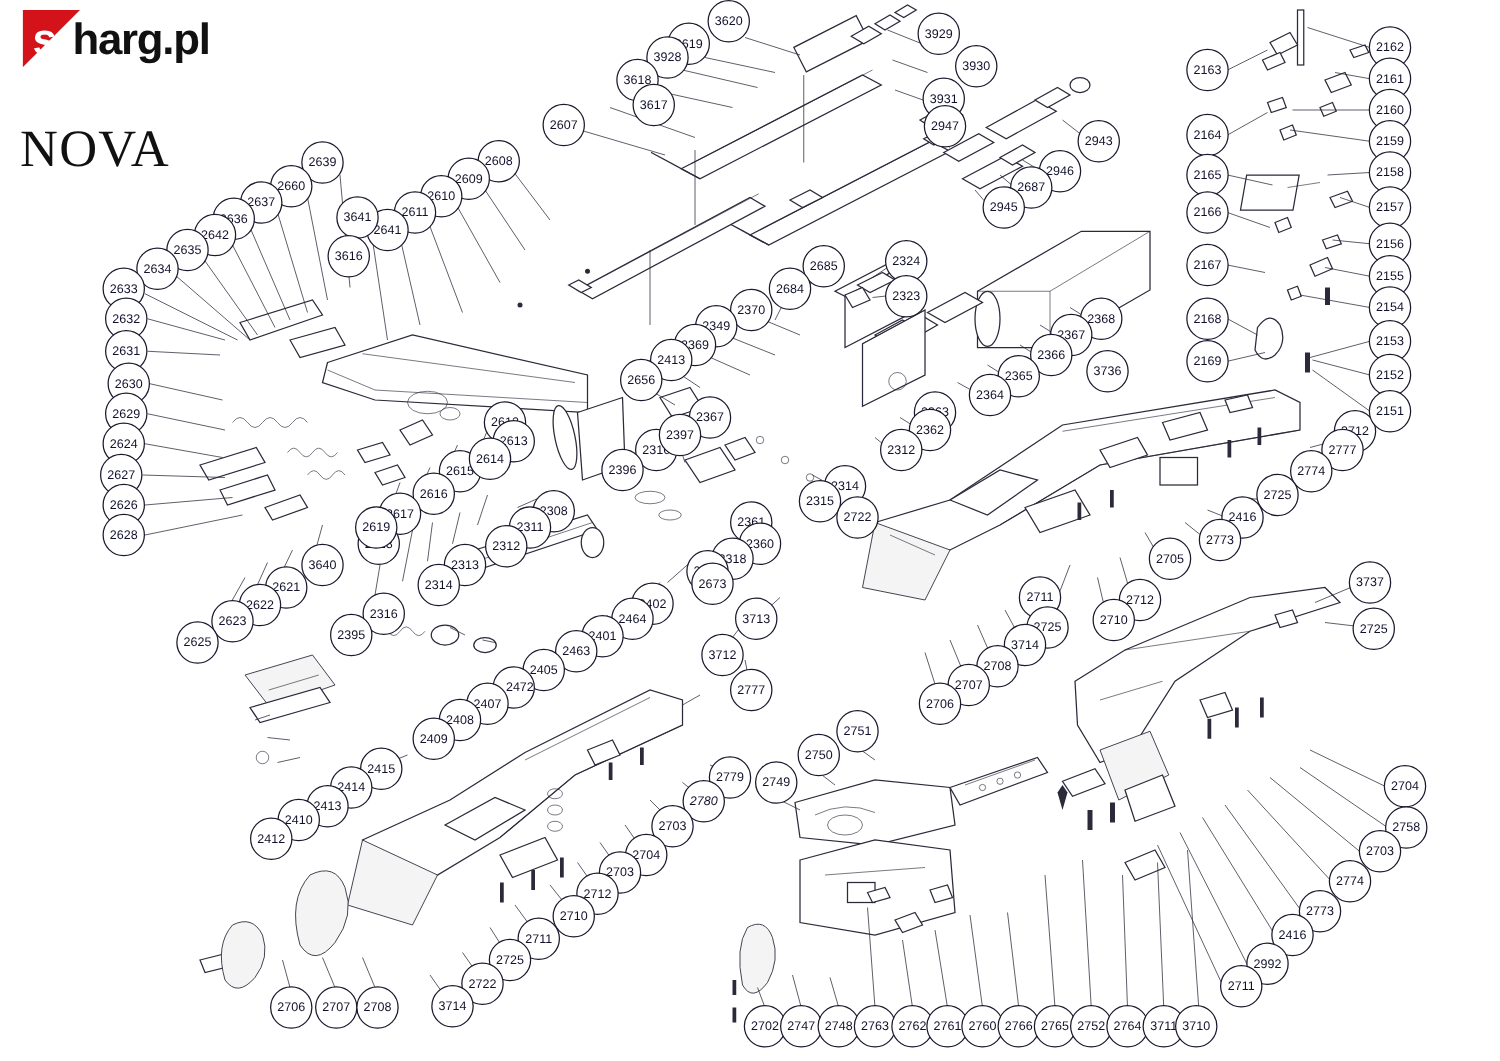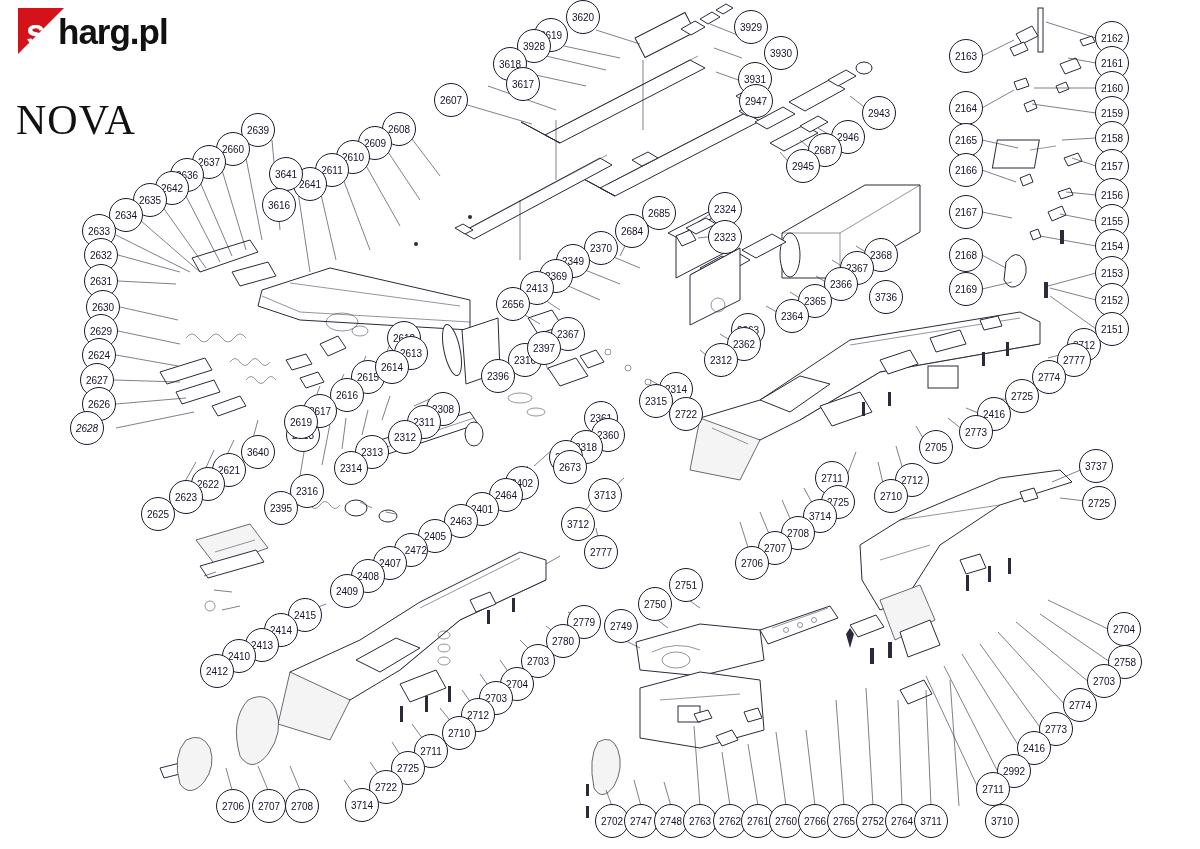--- a/index.html
+++ b/index.html
@@ -553,21 +553,21 @@
       <div class="callout" style="left: 1049px; top: 377px;">2774</div>
       <div class="callout" style="left: 99px; top: 404px;">2626</div>
       <div class="callout" style="left: 347px; top: 395px;">2616</div>
       <div class="callout" style="left: 656px; top: 401px;">2315</div>
       <div class="callout" style="left: 1022px; top: 396px;">2725</div>
       <div class="callout" style="left: 443px; top: 409px;">2308</div>
       <div class="callout" style="left: 320px; top: 411px;">2617</div>
       <div class="callout" style="left: 424px; top: 422px;">2311</div>
       <div class="callout" style="left: 686px; top: 414px;">2722</div>
       <div class="callout" style="left: 994px; top: 414px;">2416</div>
-      <div class="callout" style="left: 87px; top: 428px; font-style: italic;">2628</div>
+      <div class="callout" style="left: 99px; top: 428px;">2628</div>
       <div class="callout" style="left: 303px; top: 435px;">2618</div>
       <div class="callout" style="left: 405px; top: 437px;">2312</div>
       <div class="callout" style="left: 601px; top: 418px;">2361</div>
       <div class="callout" style="left: 976px; top: 432px;">2773</div>
       <div class="callout" style="left: 301px; top: 422px;">2619</div>
       <div class="callout" style="left: 608px; top: 435px;">2360</div>
       <div class="callout" style="left: 258px; top: 452px;">3640</div>
       <div class="callout" style="left: 372px; top: 452px;">2313</div>
       <div class="callout" style="left: 586px; top: 447px;">2318</div>
       <div class="callout" style="left: 936px; top: 447px;">2705</div>
@@ -602,21 +602,21 @@
       <div class="callout" style="left: 752px; top: 563px;">2706</div>
       <div class="callout" style="left: 368px; top: 576px;">2408</div>
       <div class="callout" style="left: 686px; top: 585px;">2751</div>
       <div class="callout" style="left: 347px; top: 591px;">2409</div>
       <div class="callout" style="left: 655px; top: 604px;">2750</div>
       <div class="callout" style="left: 305px; top: 615px;">2415</div>
       <div class="callout" style="left: 584px; top: 622px;">2779</div>
       <div class="callout" style="left: 621px; top: 626px;">2749</div>
       <div class="callout" style="left: 1124px; top: 629px;">2704</div>
       <div class="callout" style="left: 281px; top: 630px;">2414</div>
-      <div class="callout" style="left: 563px; top: 641px;">2780</div>
+      <div class="callout" style="left: 563px; top: 641px; font-style: italic;">2780</div>
       <div class="callout" style="left: 262px; top: 645px;">2413</div>
       <div class="callout" style="left: 1125px; top: 662px;">2758</div>
       <div class="callout" style="left: 239px; top: 656px;">2410</div>
       <div class="callout" style="left: 538px; top: 661px;">2703</div>
       <div class="callout" style="left: 217px; top: 671px;">2412</div>
       <div class="callout" style="left: 517px; top: 684px;">2704</div>
       <div class="callout" style="left: 1104px; top: 681px;">2703</div>
       <div class="callout" style="left: 496px; top: 698px;">2703</div>
       <div class="callout" style="left: 1080px; top: 705px;">2774</div>
       <div class="callout" style="left: 478px; top: 715px;">2712</div>
@@ -637,21 +637,21 @@
       <div class="callout" style="left: 671px; top: 821px;">2748</div>
       <div class="callout" style="left: 700px; top: 821px;">2763</div>
       <div class="callout" style="left: 730px; top: 821px;">2762</div>
       <div class="callout" style="left: 758px; top: 821px;">2761</div>
       <div class="callout" style="left: 786px; top: 821px;">2760</div>
       <div class="callout" style="left: 815px; top: 821px;">2766</div>
       <div class="callout" style="left: 844px; top: 821px;">2765</div>
       <div class="callout" style="left: 873px; top: 821px;">2752</div>
       <div class="callout" style="left: 902px; top: 821px;">2764</div>
       <div class="callout" style="left: 931px; top: 821px;">3711</div>
-      <div class="callout" style="left: 965px; top: 821px; margin-left: 20px;">3710</div>
+      <div class="callout" style="left: 920px; top: 821px; margin-left: 20px;">3710</div>
       <div class="callout" style="left: 1112px; top: 38px;">2162</div>
       <div class="callout" style="left: 966px; top: 56px;">2163</div>
       <div class="callout" style="left: 1112px; top: 63px;">2161</div>
       <div class="callout" style="left: 1112px; top: 88px;">2160</div>
       <div class="callout" style="left: 966px; top: 108px;">2164</div>
       <div class="callout" style="left: 1112px; top: 113px;">2159</div>
       <div class="callout" style="left: 1112px; top: 138px;">2158</div>
       <div class="callout" style="left: 966px; top: 140px;">2165</div>
       <div class="callout" style="left: 1112px; top: 166px;">2157</div>
       <div class="callout" style="left: 966px; top: 170px;">2166</div>

